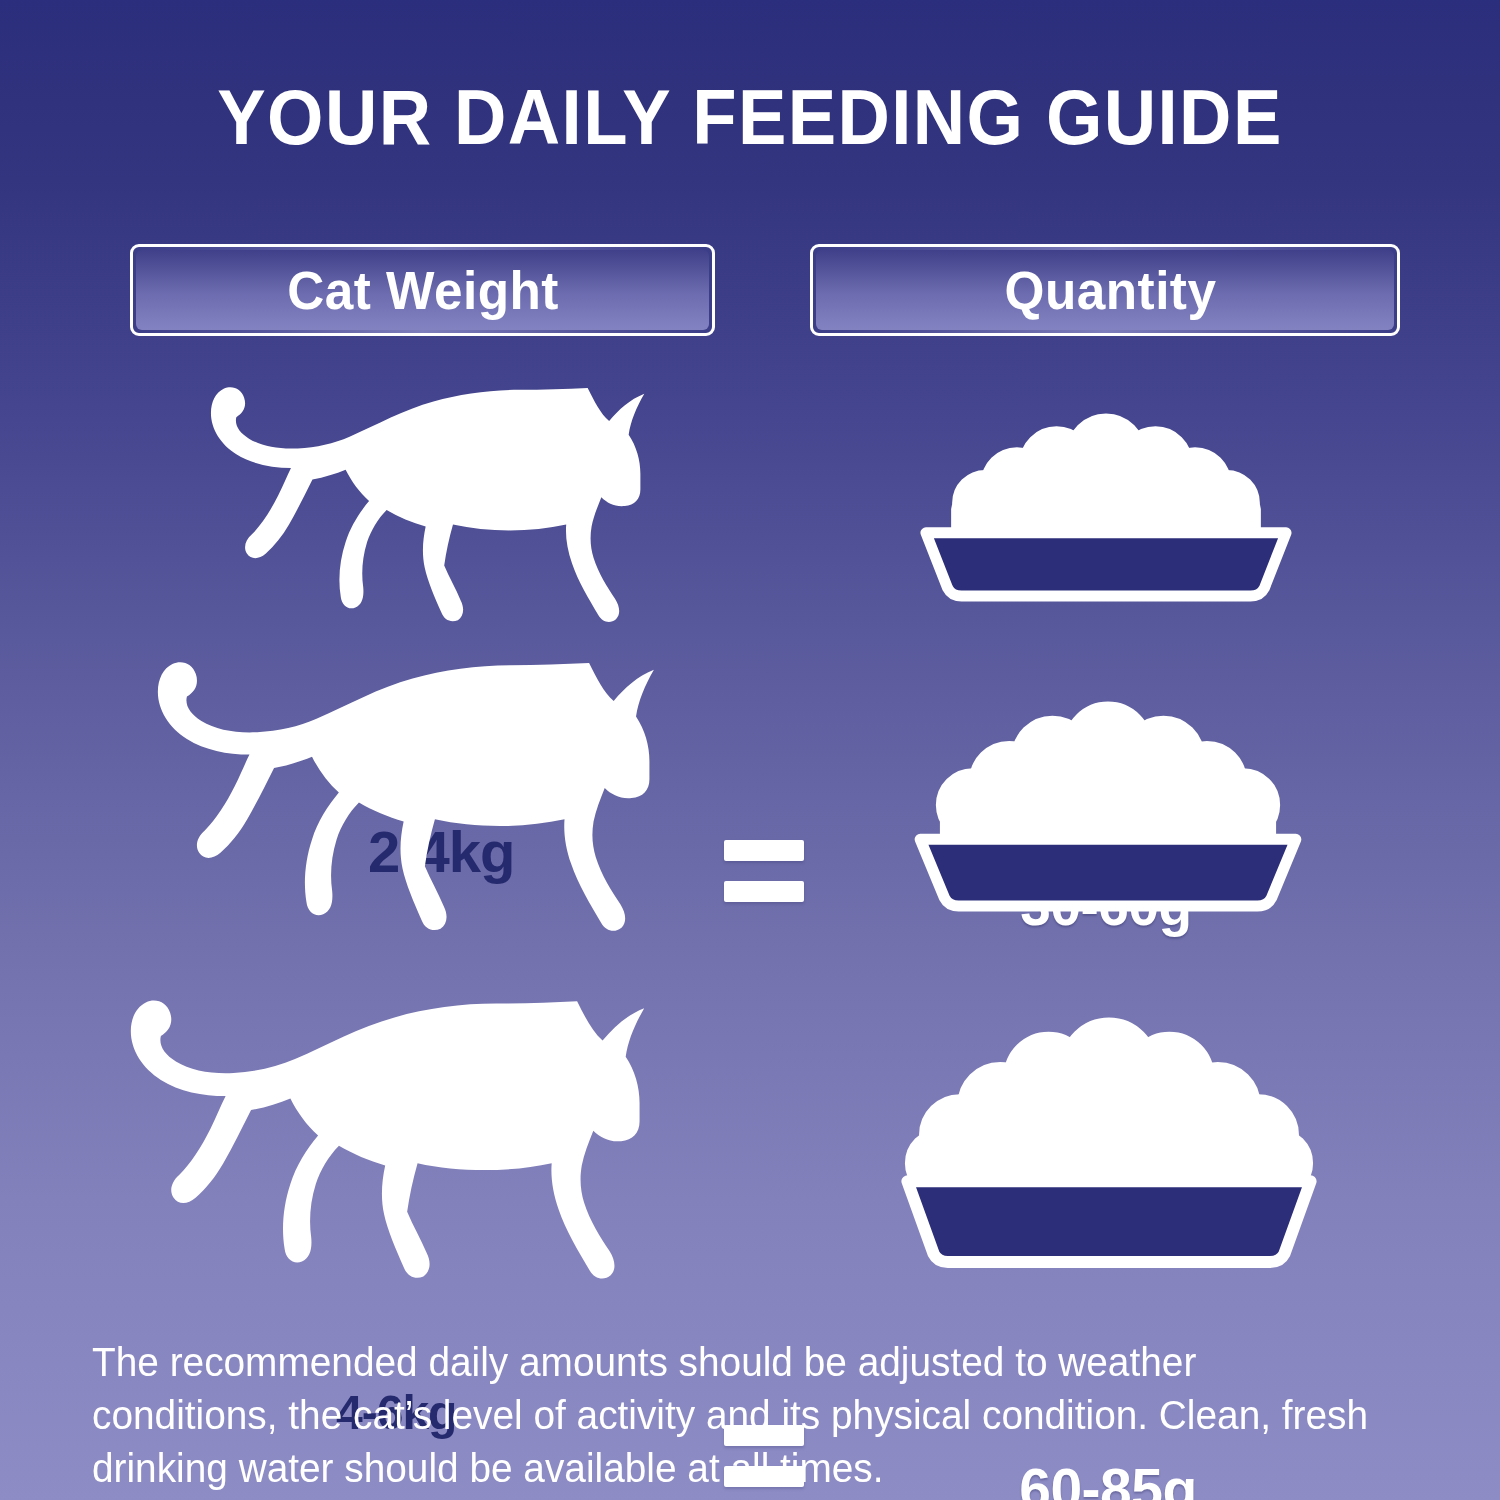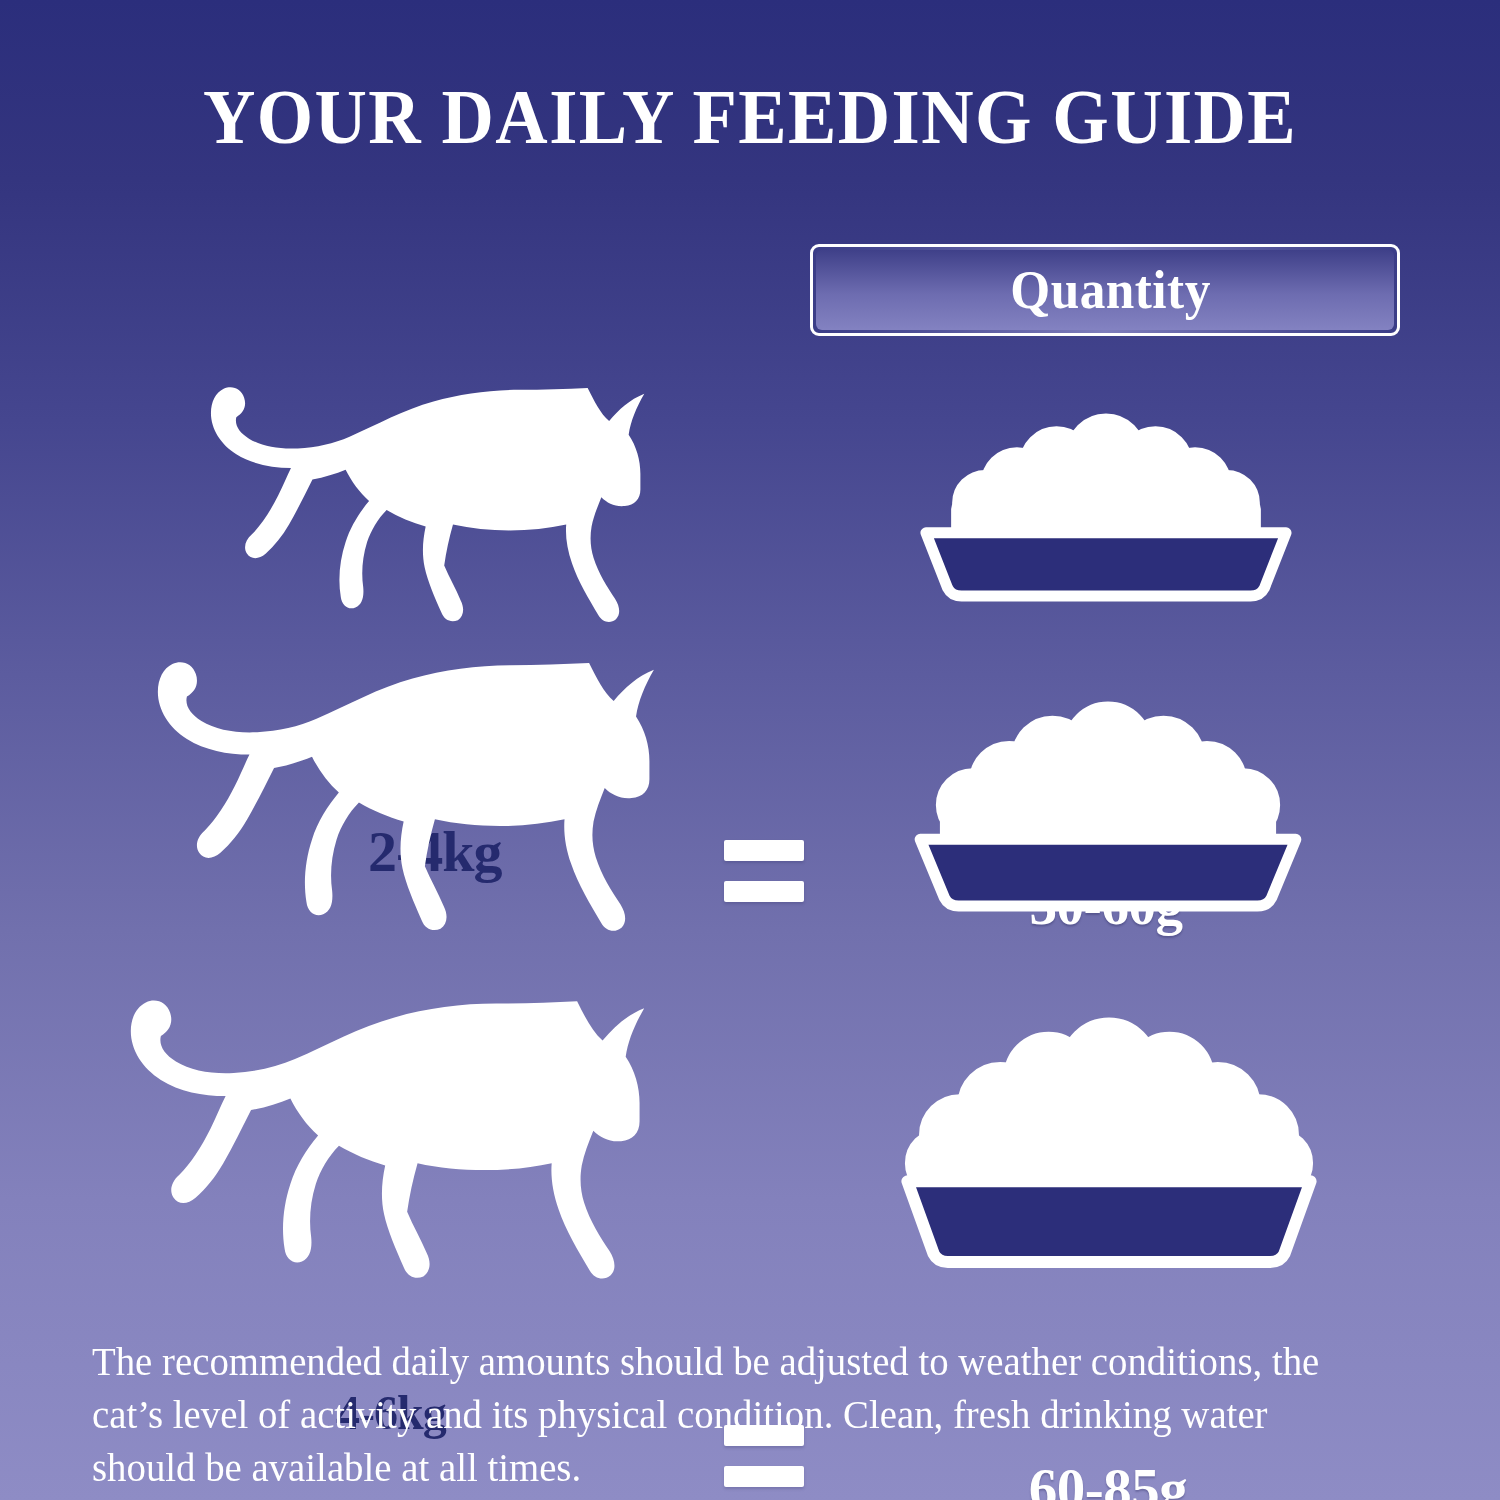--- a/index.html
+++ b/index.html
@@ -13,21 +13,21 @@
     height: 1500px;
     overflow: hidden;
     background: linear-gradient(180deg,
       #2b2e7c 0%,
       #34357f 12%,
       #45468f 28%,
       #5c5c9f 45%,
       #7170ad 62%,
       #8381bc 80%,
       #8e8cc5 100%);
-    font-family: Liberation Serif, serif;
+    font-family: Liberation Sans, sans-serif;
     -webkit-font-smoothing: antialiased;
   }
 
   
   .title {
     position: absolute;
     left: 0;
     top: 72px;
     width: 1500px;
     text-align: center;
@@ -138,20 +138,24 @@
     transform-origin: left top;
   }
 </style>
 </head>
 <body>
 
 <div class="page">
 
   <div class="title">YOUR DAILY FEEDING GUIDE</div>
 
+  <div class="hdr" id="hdr-weight">
+    <div class="hdr-inner"></div>
+    <span>Cat Weight</span>
+  </div>
   <div class="hdr" id="hdr-qty">
     <div class="hdr-inner"></div>
     <span>Quantity</span>
   </div>
 
   <div class="row" id="row-0">
     <div class="cat-wrap" id="cat-wrap-0">
       <svg viewBox="0 0 500 256" width="488" height="250" xmlns="http://www.w3.org/2000/svg">
         <path fill="#ffffff" d="
           M 430 8

